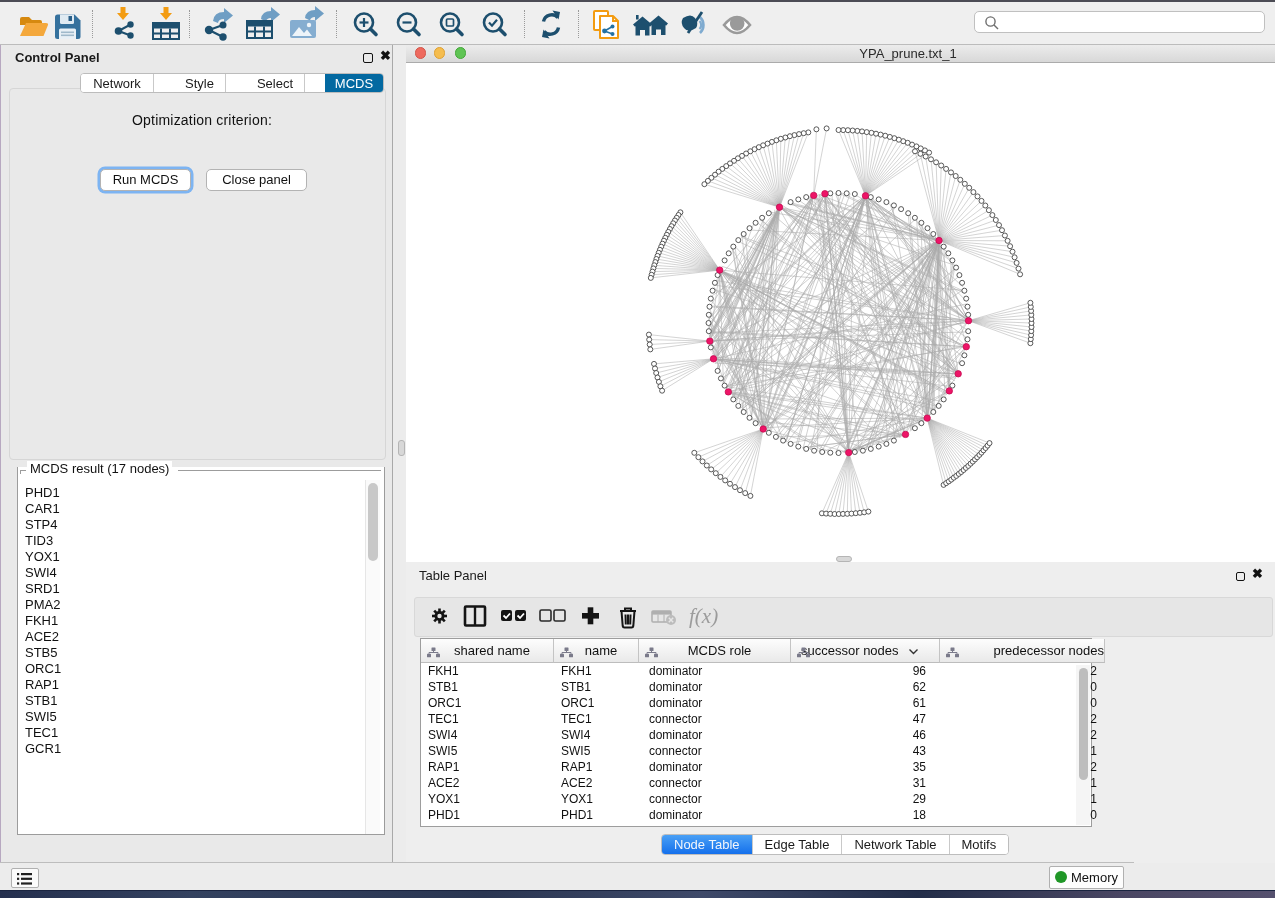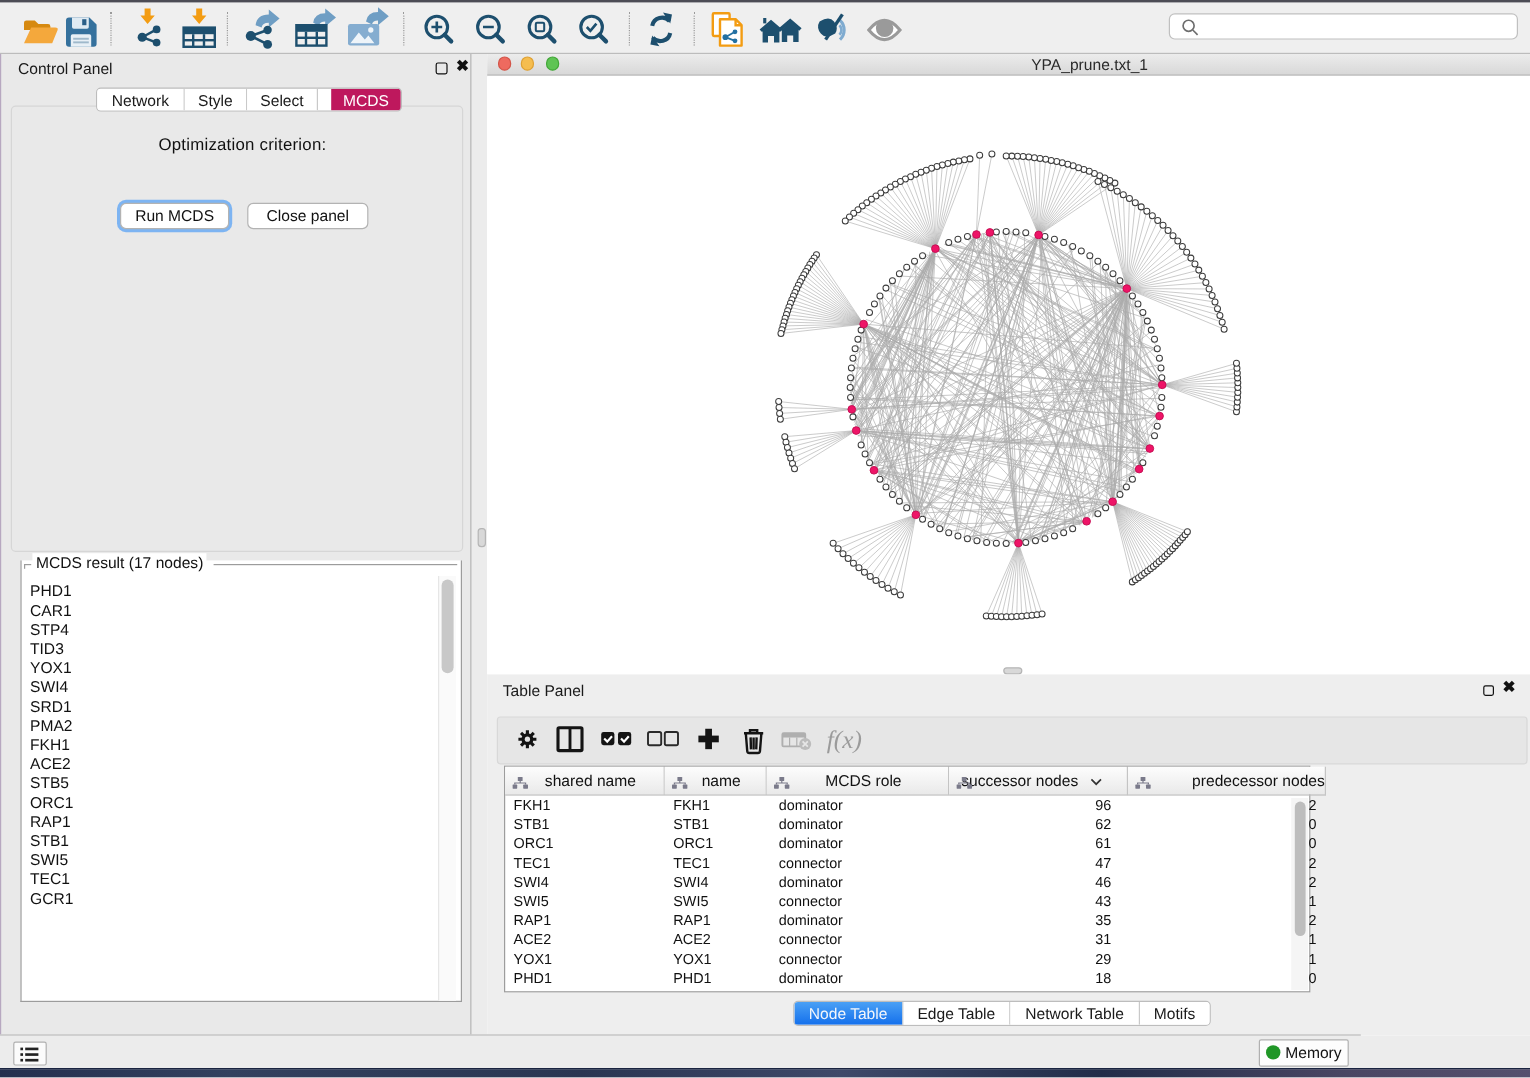--- a/index.html
+++ b/index.html
@@ -9,32 +9,32 @@
 
 #toolbar { position:absolute; left:0; top:0; width:1275px; height:45px;
   background:#efefef; border-top:2px solid #4c4c55; border-bottom:1px solid #bcbcbc; }
 .tsep { position:absolute; top:8px; height:28px; width:0;
   border-left:1px dotted #9a9a9a; }
 #searchbox { position:absolute; left:974px; top:9px; width:291px; height:22px;
   background:#fff; border:1px solid #c0c0c0; border-radius:5px; }
 
 #cpanel { position:absolute; left:0; top:45px; width:393px; height:818px;
   background:#e9e9e9; border-right:1px solid #a9a9a9; border-left:1px solid #b7a8c0;}
-#cpanel .title { position:absolute; left:14px; top:5px; font-size:13px; color:#1a1a1a; }
+#cpanel .title { position:absolute; left:14px; top:5px; font-size:13px; color:#1a1a1a;font-weight:bold; }
 .float-ic { width:10px; height:10px; border:1.6px solid #111; border-radius:2px; display:inline-block;}
 .close-x { font-size:13px; font-weight:bold; color:#111; }
 
 #cp-tabs { position:absolute; left:79px; top:28px; height:20px; display:flex;
-  border:1px solid #bcbcbc; border-radius:4px; overflow:hidden; background:#fff; }
+  border:1px solid #bcbcbc; border-radius:4px; overflow:hidden; background:#fff;gap:20px; }
 #cp-tabs .seg { font-size:13px; color:#1a1a1a; line-height:19px; text-align:center;
   border-right:1px solid #c9c9c9; background:#fff; }
 #cp-tabs .seg:nth-child(1){width:73px} #cp-tabs .seg:nth-child(2){width:52px}
 #cp-tabs .seg:nth-child(3){width:59px} #cp-tabs .seg:nth-child(4){width:58px}
 #cp-tabs .seg:last-child { border-right:none; }
-#cp-tabs .sel { background:#be185d; color:#fff;margin-left:11px; }
+#cp-tabs .sel { background:#0369a1; color:#fff; }
 #cp-body { position:absolute; left:8px; top:43px; width:377px; height:372px;
   background:#e9e9e9; border:1px solid #d6d6d6; border-radius:4px; }
 #optlabel { position:absolute; left:8px; top:67px; width:386px; text-align:center;
   font-size:14px; letter-spacing:0.2px; color:#111; }
 #dropdown { position:absolute; left:44px; top:89px; width:315px; height:24px;
   background:#fff; border:1px solid #b5b5b5; border-radius:5px;
   font-size:14px; letter-spacing:0.1px; color:#111; line-height:22px; padding-left:9px; }
 #dropdown .stepper { position:absolute; right:-1px; top:-1px; width:22px; height:24px;
   background:linear-gradient(#3f94fd,#1a72f2); border-radius:5px; }
 .btn { position:absolute; height:22px; background:#fff; border:1px solid #b3b3b3;

